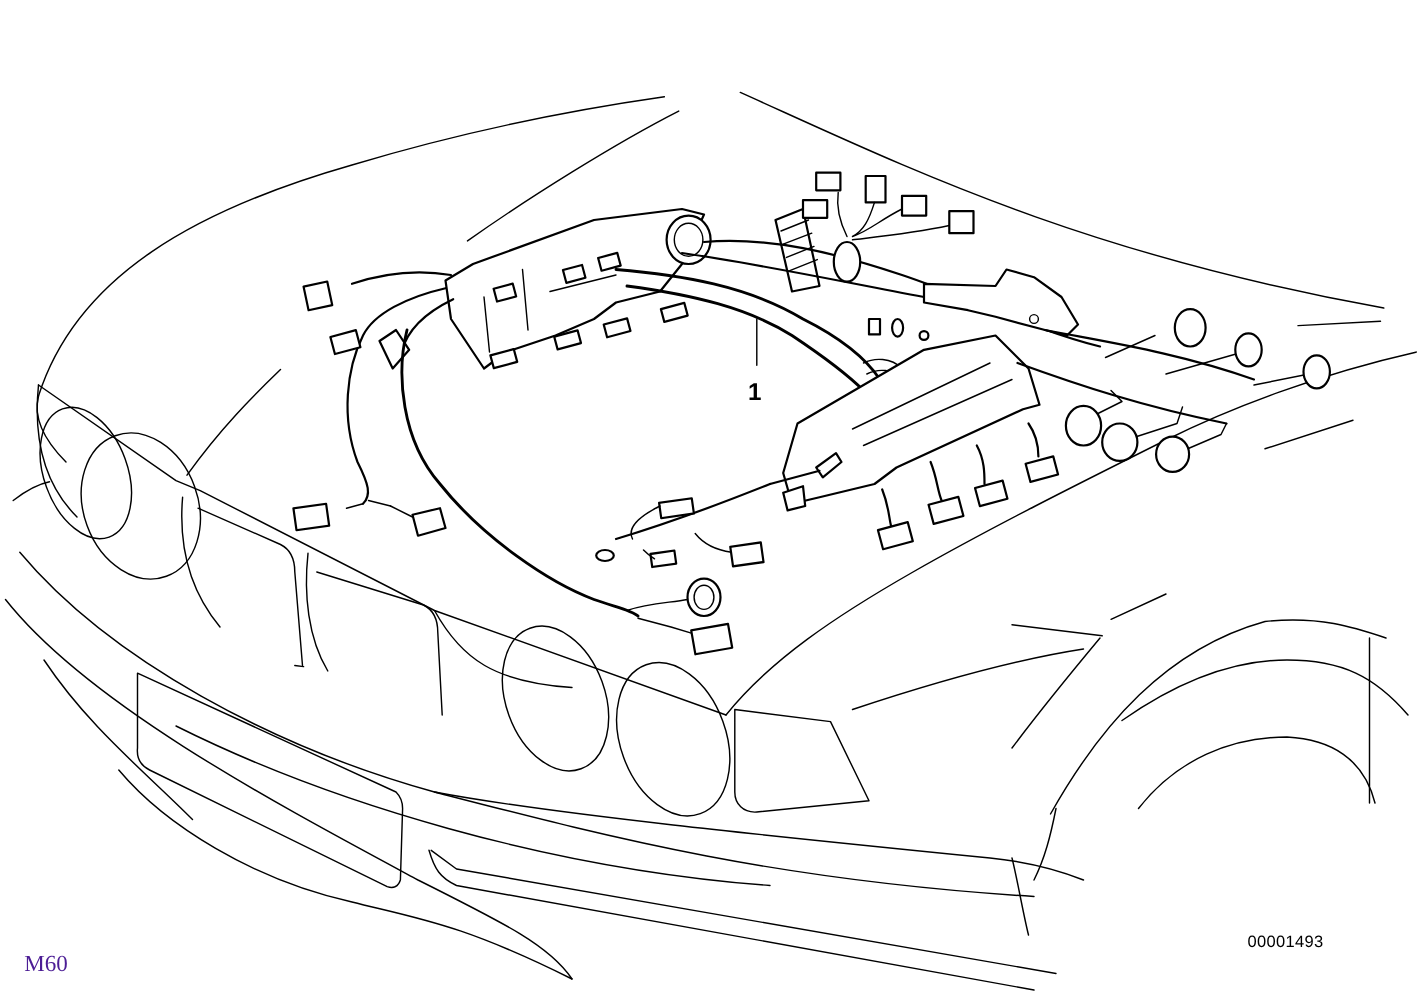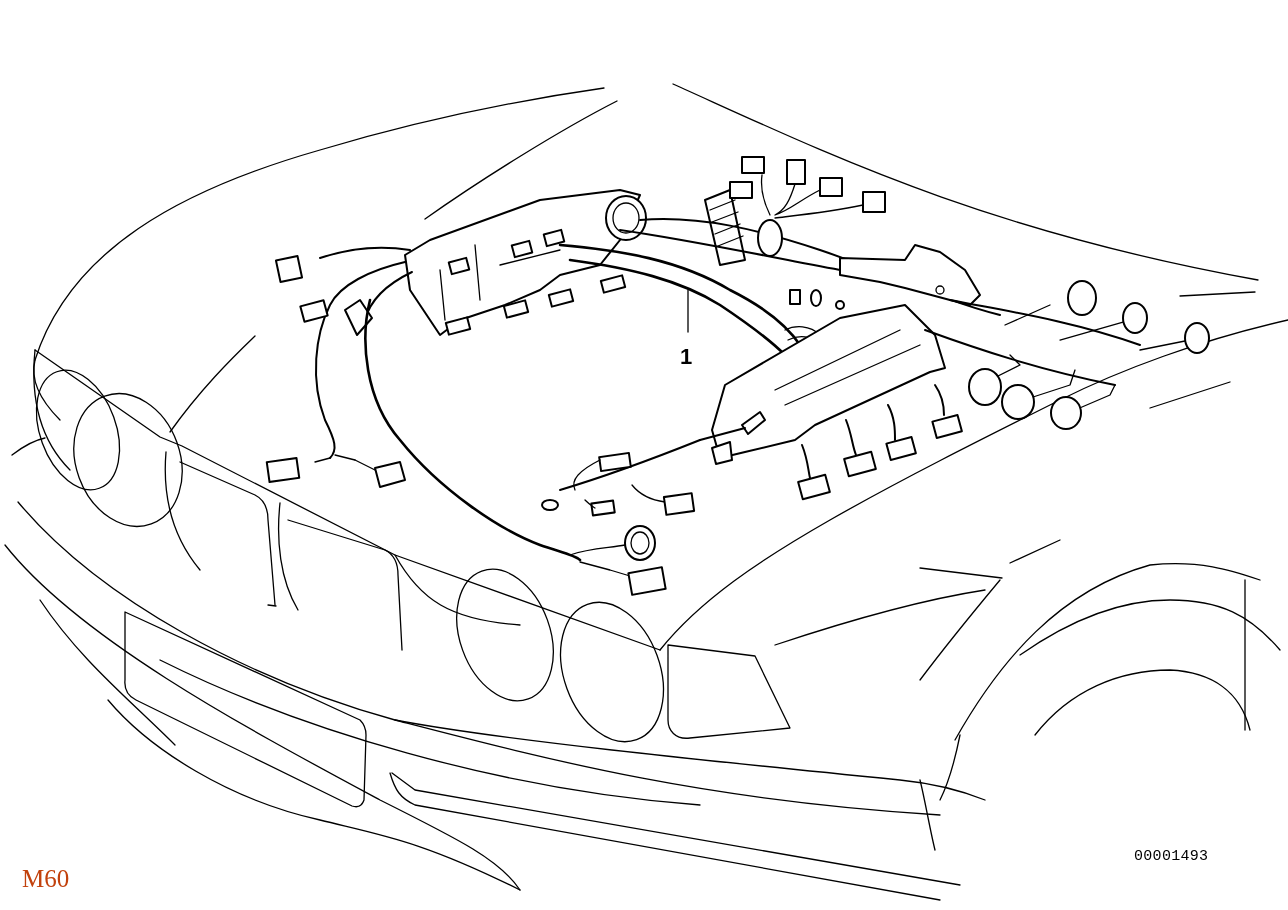--- a/index.html
+++ b/index.html
@@ -8,24 +8,24 @@
     svg { position: absolute; left: 0; top: 0; }
     .thin { fill: none; stroke: #000; stroke-width: 1.3; stroke-linecap: round; stroke-linejoin: round; }
     .med { fill: none; stroke: #000; stroke-width: 2; stroke-linecap: round; stroke-linejoin: round; }
     .thick { fill: none; stroke: #000; stroke-width: 2.6; stroke-linecap: round; stroke-linejoin: round; }
     .part { fill: #fff; stroke: #000; stroke-width: 2; stroke-linejoin: round; }
     .label-callout {
       position: absolute; font-family: "Liberation Sans", sans-serif; font-weight: bold;
       font-size: 22px; color: #000; line-height: 1;
     }
     .label-model {
-      position: absolute; font-family: "Liberation Serif", serif; font-size: 25px; color: #c2410c; line-height: 1;
+      position: absolute; font-family: "Liberation Serif", serif; font-size: 21px; color: #4c1d95; line-height: 1;
     }
     .label-code {
-      position: absolute; font-family: Liberation Mono, monospace; font-size: 15px; color: #000; line-height: 1;
+      position: absolute; font-family: Liberation Sans, sans-serif; font-size: 15px; color: #000; line-height: 1;
       letter-spacing: 0.3px;
     }
   </style>
 </head>
 <body>
 
 <div class="canvas">
   <svg width="1288" height="910" viewBox="0 0 1288 910">
 
     <g>

